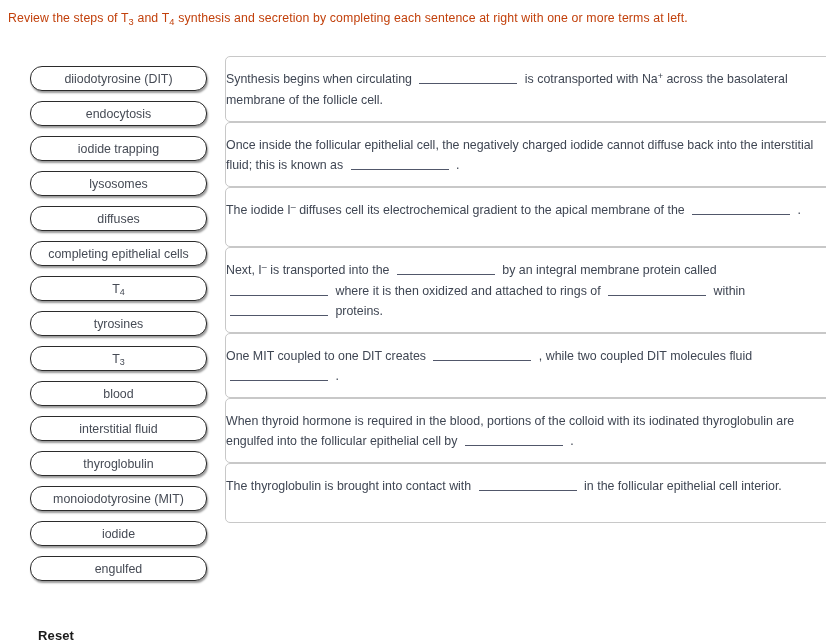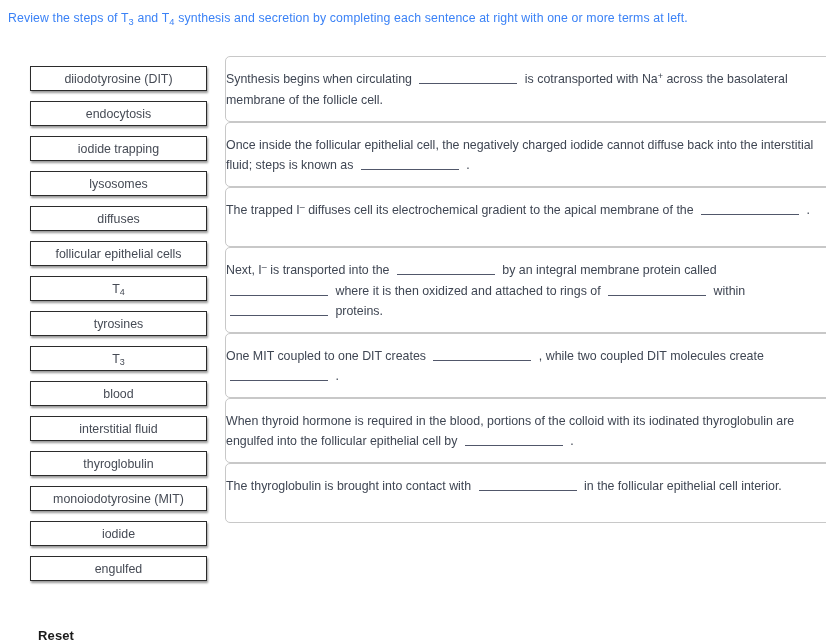--- a/index.html
+++ b/index.html
@@ -20,21 +20,21 @@
     background: #ffffff;
   }
 
   
   .prompt {
     position: absolute;
     left: 8px;
     top: 11px;
     width: 812px;
     font-size: 12.3px;
-    color: #3b82f6;
+    color: #c2410c;
     letter-spacing: 0.01em;
     white-space: nowrap;
   }
   .prompt sub {
     font-size: 9.3px;
     vertical-align: baseline;
     position: relative;
     top: 3px;
   }
 
@@ -45,21 +45,21 @@
     top: 66px;
     width: 177px;
   }
   .term {
     position: relative;
     width: 177px;
     height: 25px;
     margin-bottom: 10px;
     background: #ffffff;
     border: 1px solid #2b2b2b;
-    border-radius: 0;
+    border-radius: 12px;
     box-shadow: 1px 2px 2px rgba(0,0,0,0.40);
     display: flex;
     align-items: center;
     justify-content: center;
     font-size: 12.4px;
     color: #464b55;
     cursor: move;
     user-select: none;
     overflow: hidden;
     white-space: nowrap;
@@ -141,21 +141,21 @@
       <div class="term">
         <span>iodide trapping</span>
       </div>
       <div class="term">
         <span>lysosomes</span>
       </div>
       <div class="term">
         <span>diffuses</span>
       </div>
       <div class="term">
-        <span>follicular epithelial cells</span>
+        <span>completing epithelial cells</span>
       </div>
       <div class="term">
         <span>T</span>
         <sub>4</sub>
       </div>
       <div class="term">
         <span>tyrosines</span>
       </div>
       <div class="term">
         <span>T</span>
@@ -178,21 +178,21 @@
       </div>
       <div class="term">
         <span>engulfed</span>
       </div>
     </div>
 
   <div class="reset-btn">Reset</div>
 
   <div class="sentences" id="sentence-list">
       <div class="sbox h2" id="sentence-1"><span>Synthesis begins when circulating </span><span class="blank"></span><span> is cotransported with Na</span><sup>+</sup><span> across the basolateral membrane of the follicle cell.</span></div>
-      <div class="sbox h2" id="sentence-2"><span>Once inside the follicular epithelial cell, the negatively charged iodide cannot diffuse back into the interstitial fluid; steps is known as </span><span class="blank"></span><span> .</span></div>
-      <div class="sbox h2" id="sentence-3"><span>The trapped I</span><sup>–</sup><span> diffuses cell its electrochemical gradient to the apical membrane of the </span><span class="blank"></span><span> .</span></div>
+      <div class="sbox h2" id="sentence-2"><span>Once inside the follicular epithelial cell, the negatively charged iodide cannot diffuse back into the interstitial fluid; this is known as </span><span class="blank"></span><span> .</span></div>
+      <div class="sbox h2" id="sentence-3"><span>The iodide I</span><sup>–</sup><span> diffuses cell its electrochemical gradient to the apical membrane of the </span><span class="blank"></span><span> .</span></div>
       <div class="sbox h3" id="sentence-4"><span>Next, I</span><sup>–</sup><span> is transported into the </span><span class="blank"></span><span> by an integral membrane protein called </span><span class="blank"></span><span> where it is then oxidized and attached to rings of </span><span class="blank"></span><span> within </span><span class="blank"></span><span> proteins.</span></div>
-      <div class="sbox h2" id="sentence-6"><span>One MIT coupled to one DIT creates </span><span class="blank"></span><span> , while two coupled DIT molecules create </span><span class="blank"></span><span> .</span></div>
+      <div class="sbox h2" id="sentence-6"><span>One MIT coupled to one DIT creates </span><span class="blank"></span><span> , while two coupled DIT molecules fluid </span><span class="blank"></span><span> .</span></div>
       <div class="sbox h2" id="sentence-7"><span>When thyroid hormone is required in the blood, portions of the colloid with its iodinated thyroglobulin are engulfed into the follicular epithelial cell by </span><span class="blank"></span><span> .</span></div>
       <div class="sbox h2" id="sentence-8"><span>The thyroglobulin is brought into contact with </span><span class="blank"></span><span> in the follicular epithelial cell interior.</span></div>
     </div>
 
 </div>
 
 </body></html>

